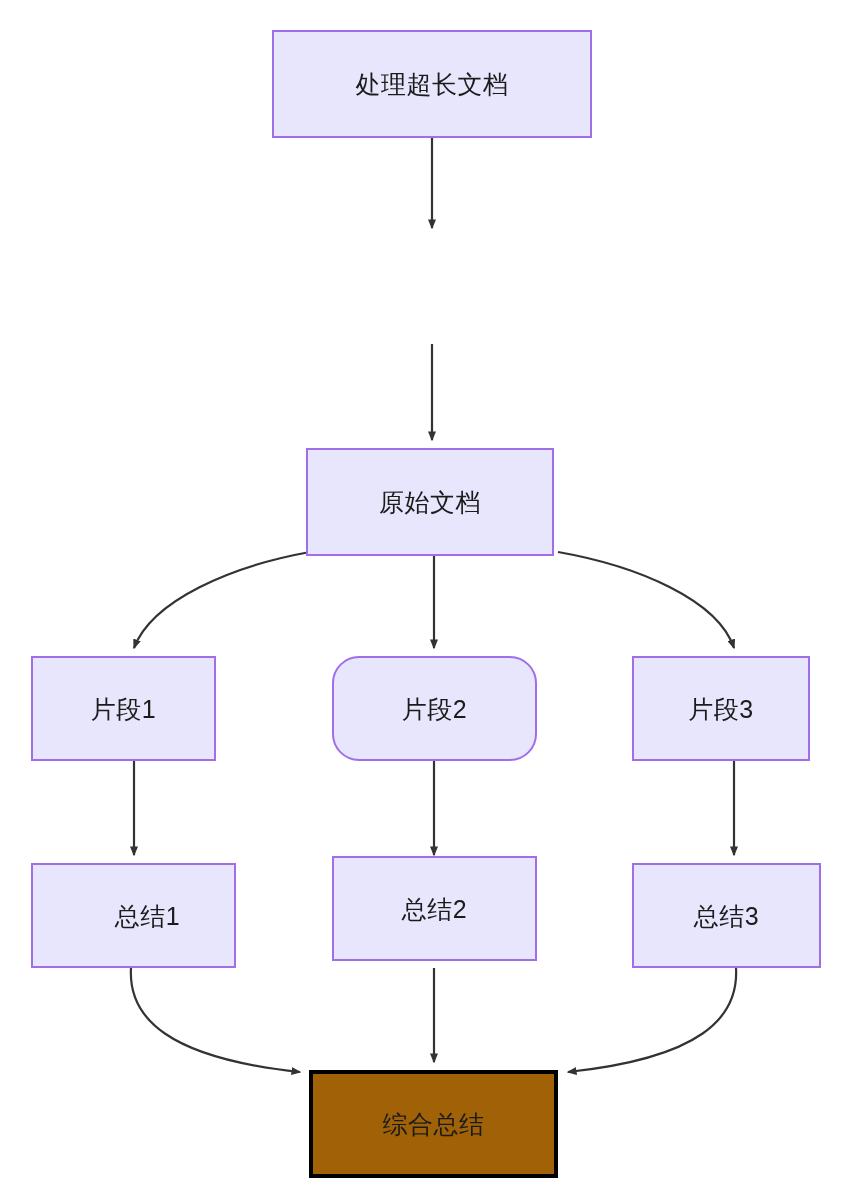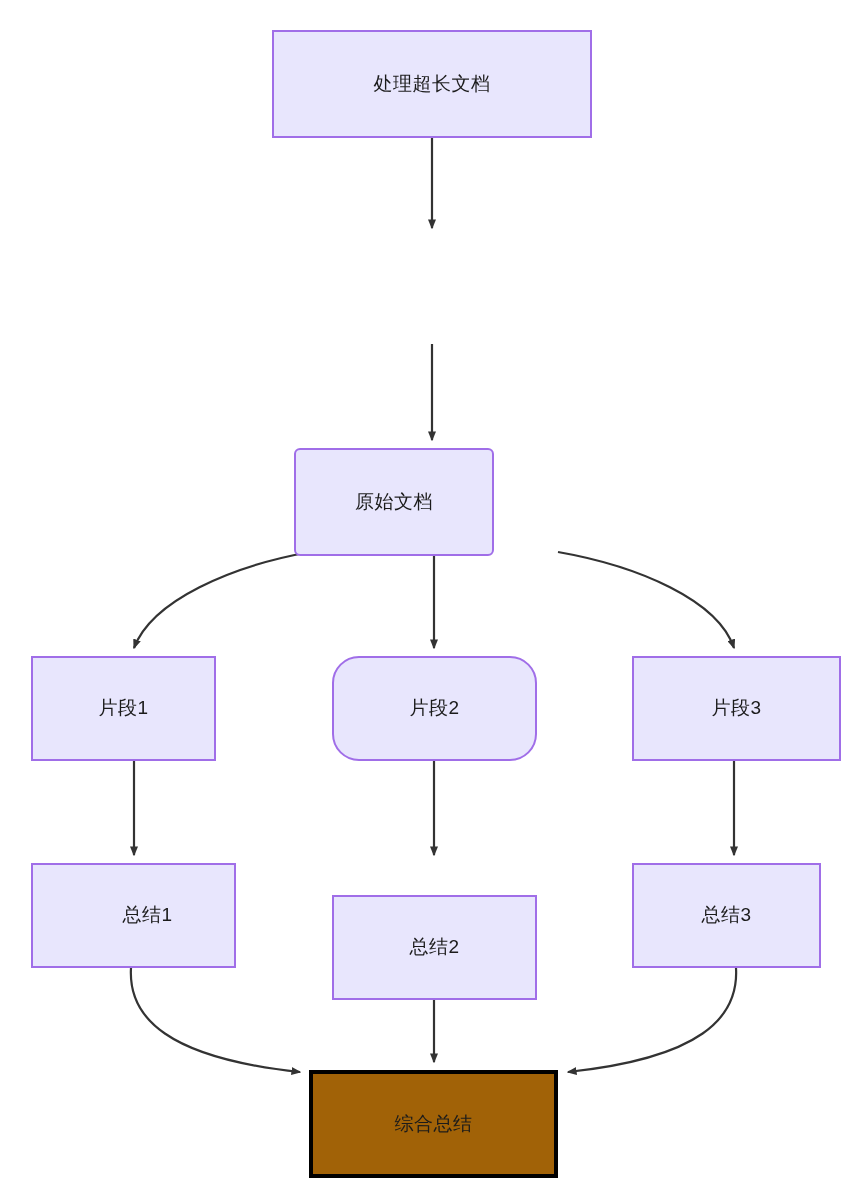--- a/index.html
+++ b/index.html
@@ -27,21 +27,21 @@
   }
   .node {
     position: absolute;
     box-sizing: border-box;
     display: flex;
     align-items: center;
     justify-content: center;
     text-align: center;
   }
   .node-label {
-    font-size: 19px;
+    font-size: 25px;
     line-height: 1.2;
     color: #1b1b1b;
     letter-spacing: 0.5px;
     white-space: nowrap;
   }
   .node.light {
     background: #e8e6fd;
     border: 2px solid #a06ee8;
   }
   .node.strong {
@@ -78,41 +78,41 @@
       <path d="M434,968 L434,1062"></path>
       <path d="M736,968 C739,1018 700,1058 568,1072"></path>
     </g>
   </svg>
 
   <div class="node light" style="left:272px; top:30px; width:320px; height:108px;">
     <span class="node-label">处理超长文档</span>
   </div>
 
 
-  <div class="node light" style="left:294px; top:448px; width:200px; height:108px;border-radius:6px;">
+  <div class="node light" style="left:306px; top:448px; width:248px; height:108px;">
     <span class="node-label">原始文档</span>
   </div>
 
   <div class="node light" style="left:31px; top:656px; width:185px; height:105px;">
     <span class="node-label">片段1</span>
   </div>
 
   <div class="node light" style="left:332px; top:656px; width:205px; height:105px;border-radius:27px;">
     <span class="node-label">片段2</span>
   </div>
 
-  <div class="node light" style="left:632px; top:656px; width:209px; height:105px;">
+  <div class="node light" style="left:632px; top:656px; width:178px; height:105px;">
     <span class="node-label">片段3</span>
   </div>
 
   <div class="node light" style="left:31px; top:863px; width:205px; height:105px;padding-left:28px;">
     <span class="node-label">总结1</span>
   </div>
 
-  <div class="node light" style="left:332px; top:895px; width:205px; height:105px;">
+  <div class="node light" style="left:332px; top:856px; width:205px; height:105px;">
     <span class="node-label">总结2</span>
   </div>
 
   <div class="node light" style="left:632px; top:863px; width:189px; height:105px;">
     <span class="node-label">总结3</span>
   </div>
 
   <div class="node success" style="left:309px; top:1070px; width:249px; height:108px;">
     <span class="node-label">综合总结</span>
   </div>

